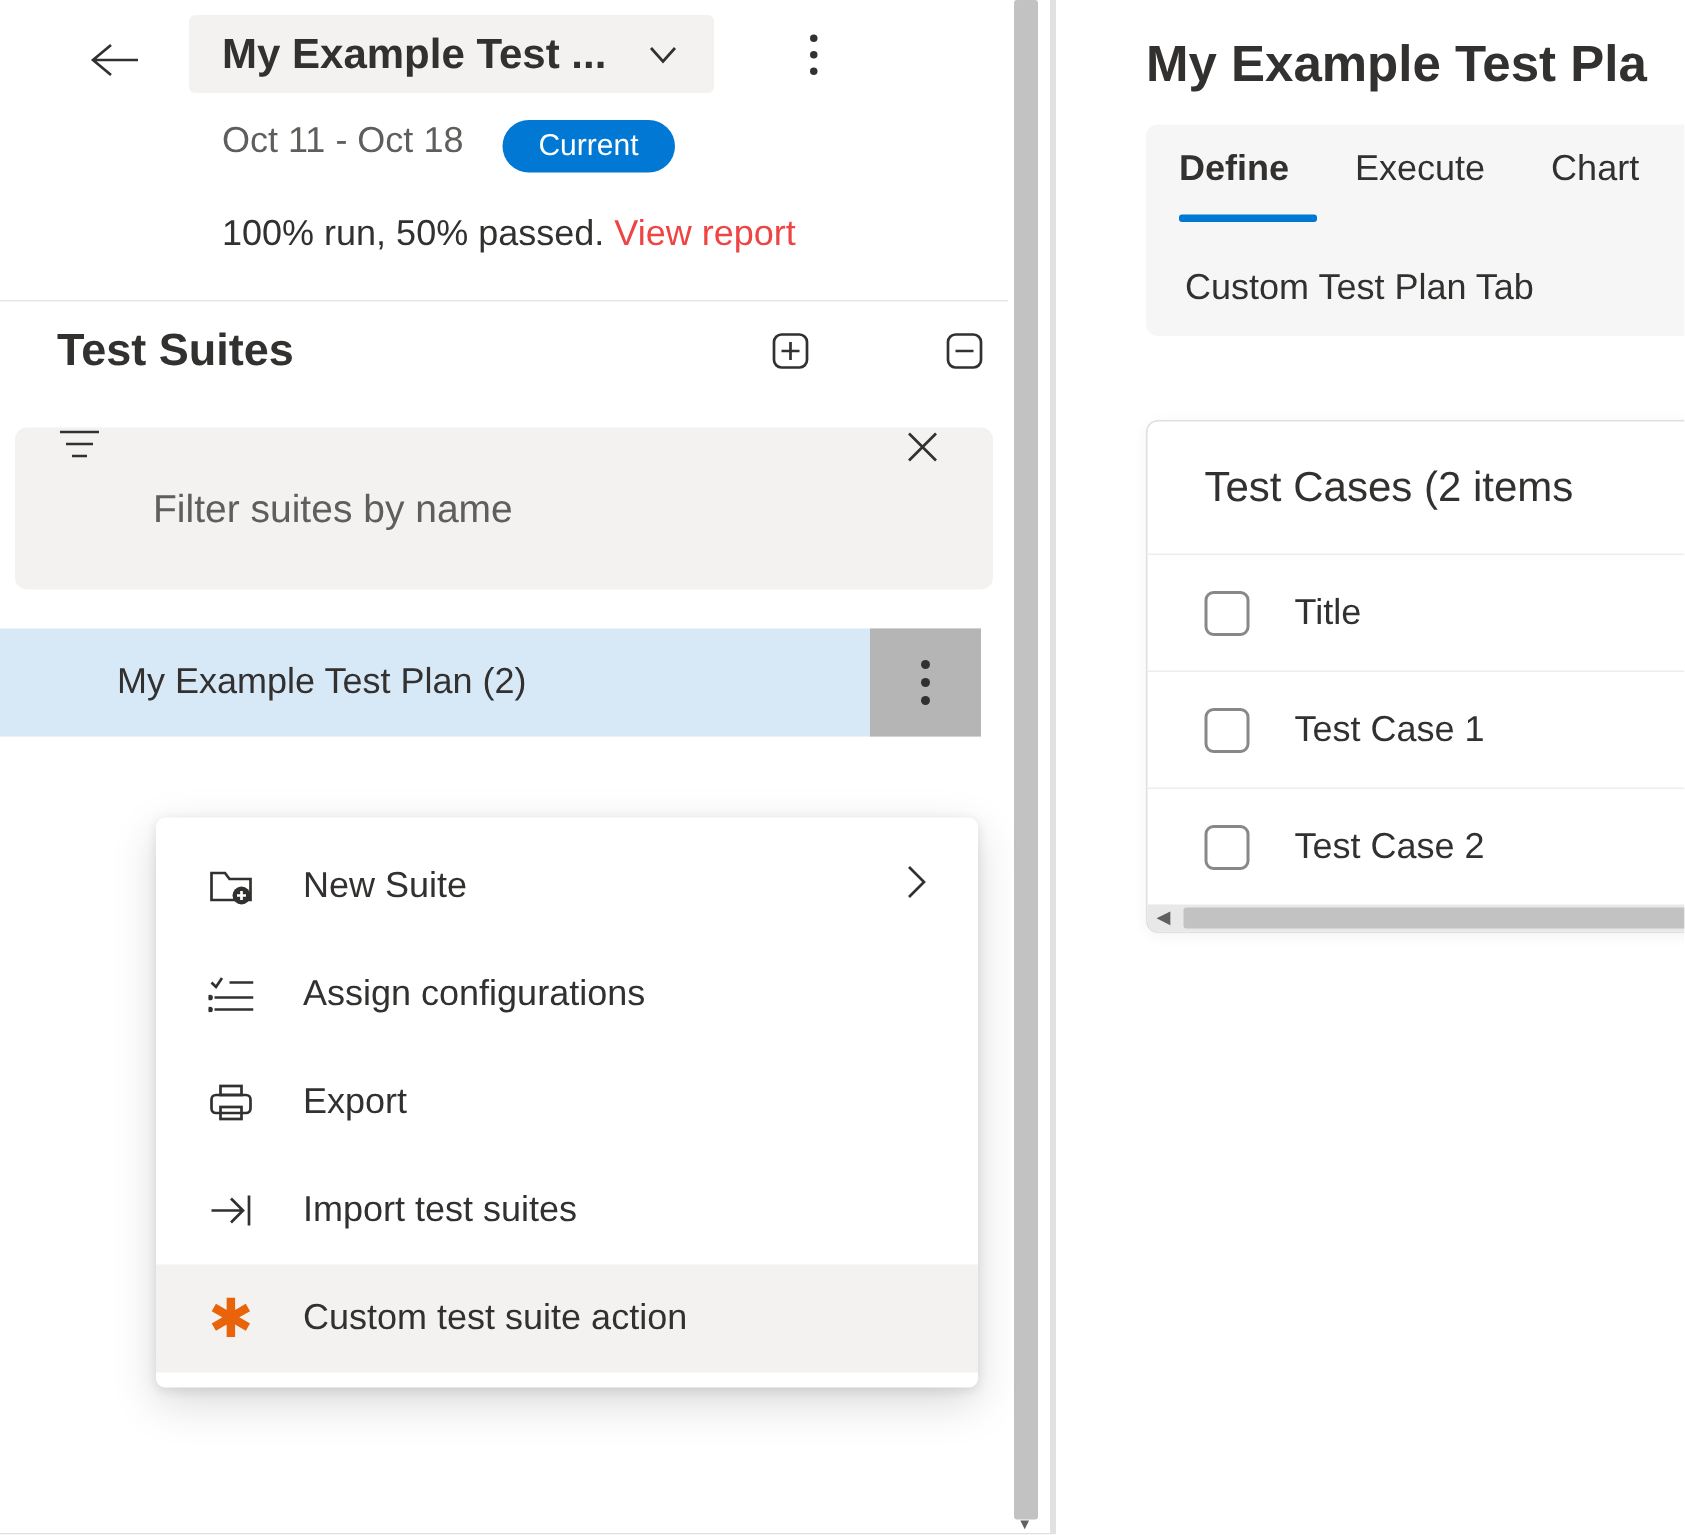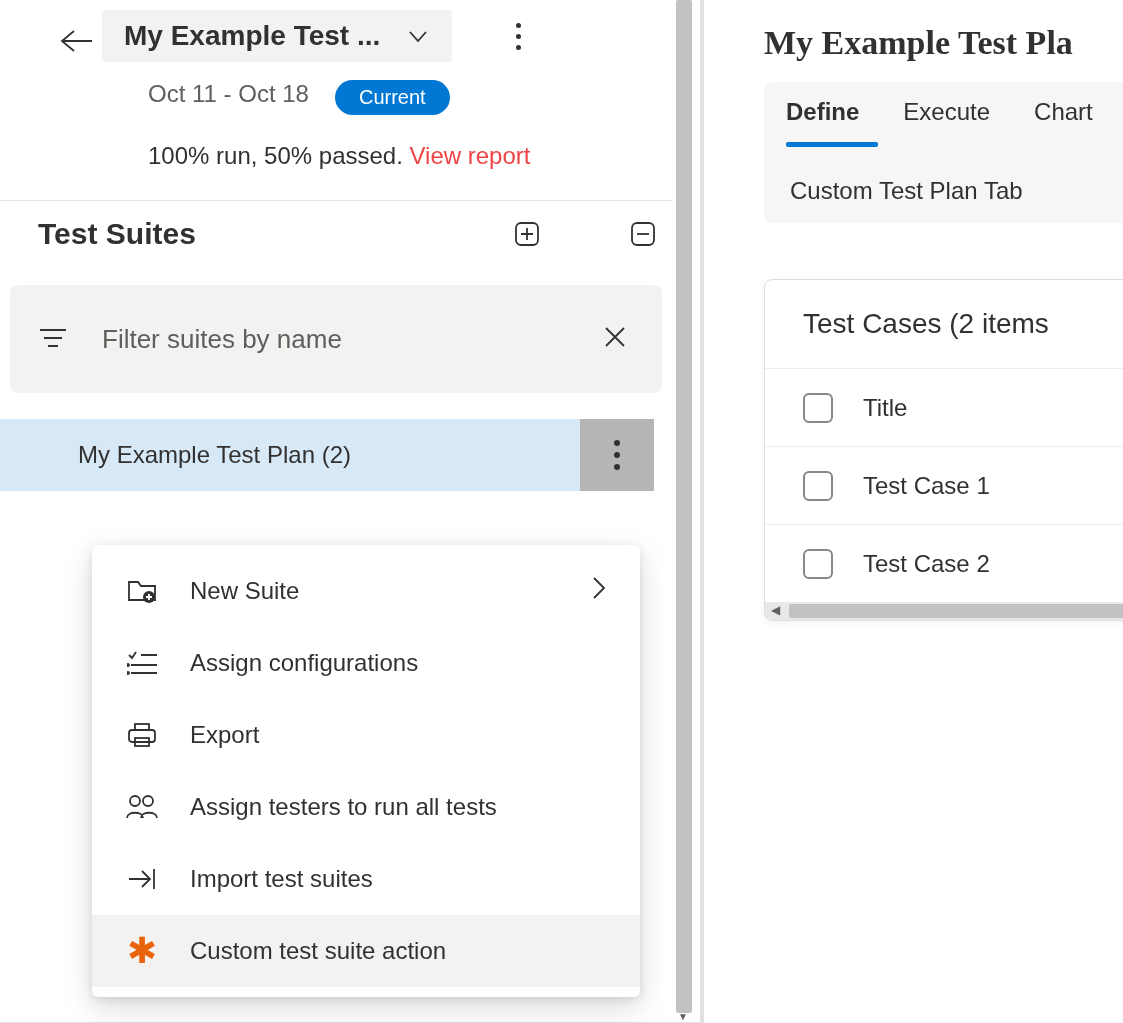--- a/index.html
+++ b/index.html
@@ -43,21 +43,21 @@
   .scrollbar-arrow {
     position: absolute;
     right: 12px;
     font-size: 10px;
     color: #606060;
   }
   .scrollbar-arrow.down { bottom: 0; }
   .header-row {
     display: flex;
     align-items: center;
-    padding: 10px 20px 0 44px;
+    padding: 10px 20px 0 68px;
     gap: 10px;
   }
   .back-arrow {
     position: absolute;
     left: 60px;
     top: 28px;
     font-size: 30px;
     line-height: 1;
     cursor: pointer;
     font-weight: 300;
@@ -137,21 +137,20 @@
     align-items: center;
     justify-content: center;
     width: 38px;
     height: 38px;
   }
   .filter-box {
     margin: 32px 38px 0 10px;
     background: #f3f2f1;
     border-radius: 8px;
     display: flex;
-    align-items: center;
     padding: 0 30px;
     height: 108px;
   }
   .filter-icon { margin-right: 34px; }
   .filter-input {
     flex: 1;
     border: none;
     background: transparent;
     font-size: 26px;
     color: #605e5c;
@@ -185,21 +184,21 @@
     flex-direction: column;
     align-items: center;
     justify-content: center;
     gap: 6px;
     cursor: pointer;
   }
   .suite-kebab-btn span { width:6px; height:6px; background:#323130; border-radius:50%; display:block;}
 
   .context-menu {
     position: absolute;
-    left: 92px;
+    left: 104px;
     top: 545px;
     width: 548px;
     background: #fff;
     border-radius: 6px;
     box-shadow: 0 10px 30px rgba(0,0,0,0.15), 0 2px 8px rgba(0,0,0,0.10);
     padding: 10px 0;
     z-index: 10;
   }
   .menu-item {
     display: flex;
@@ -229,21 +228,20 @@
   .right-pane {
     flex: 1;
     padding: 24px 0 0 60px;
     overflow: hidden;
     position: relative;
   }
   .right-title {
     font-size: 34px;
     font-weight: 700;
     white-space: nowrap;
-    font-family: Liberation Serif, serif;
   }
   .tabs-wrapper {
     margin-top: 20px;
     background: #f6f6f6;
     border-radius: 8px 0 0 8px;
     padding: 16px 0 18px 22px;
     width: 400px;
   }
   .tabs {
     display: flex;
@@ -433,30 +431,20 @@
       <svg width="30" height="26" viewBox="0 0 30 26">
           <rect x="2" y="8" width="26" height="12" rx="3"></rect>
           <rect x="8" y="2" width="14" height="6"></rect>
           <rect x="8" y="16" width="14" height="8"></rect>
         </svg>
     </span>
     <span class="menu-label">Export</span>
   </div>
   <div class="menu-item">
     <span class="menu-icon">
-      <svg width="32" height="24" viewBox="0 0 32 24">
-          <circle cx="9" cy="6" r="5"></circle>
-          <circle cx="22" cy="6" r="5"></circle>
-          <path d="M1 23 C1 16 17 16 17 23 M15 23 C15 16 31 16 31 23"></path>
-        </svg>
-    </span>
-    <span class="menu-label">Assign testers to run all tests</span>
-  </div>
-  <div class="menu-item">
-    <span class="menu-icon">
       <svg width="30" height="24" viewBox="0 0 30 24">
           <path d="M2 12 H22 M15 4 L23 12 L15 20 M27 2 V22"></path>
         </svg>
     </span>
     <span class="menu-label">Import test suites</span>
   </div>
   <div class="menu-item hover">
     <span class="menu-icon orange-star">✱</span>
     <span class="menu-label">Custom test suite action</span>
   </div>

